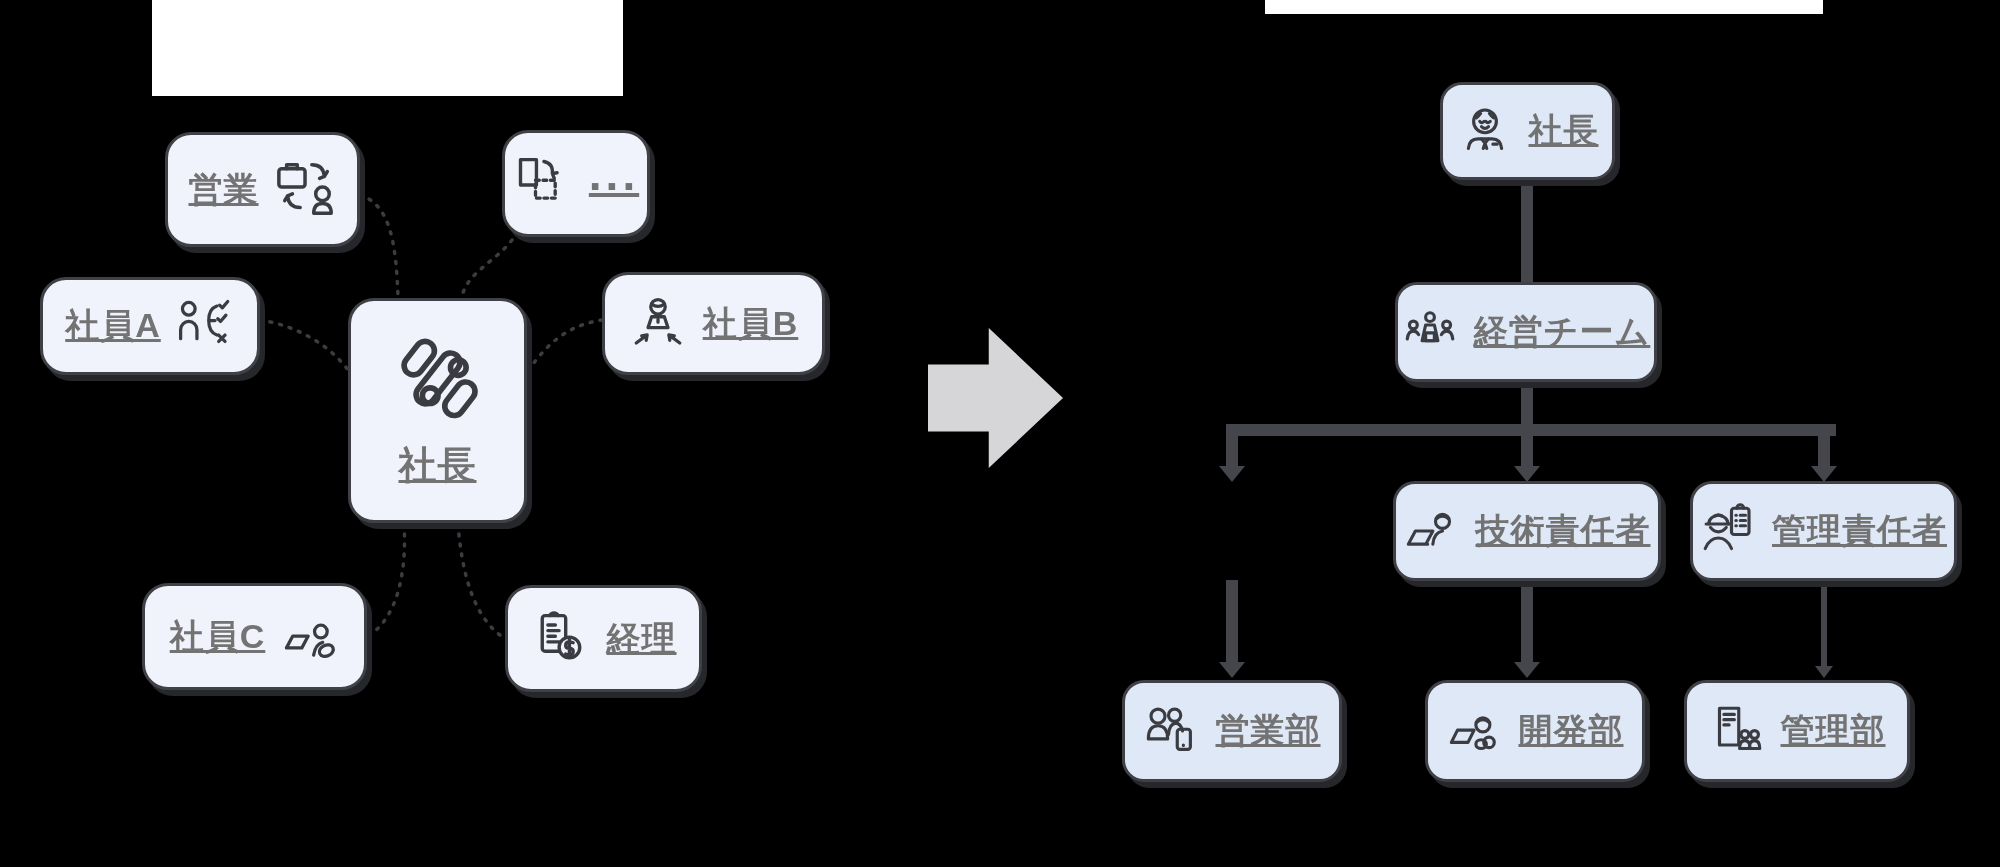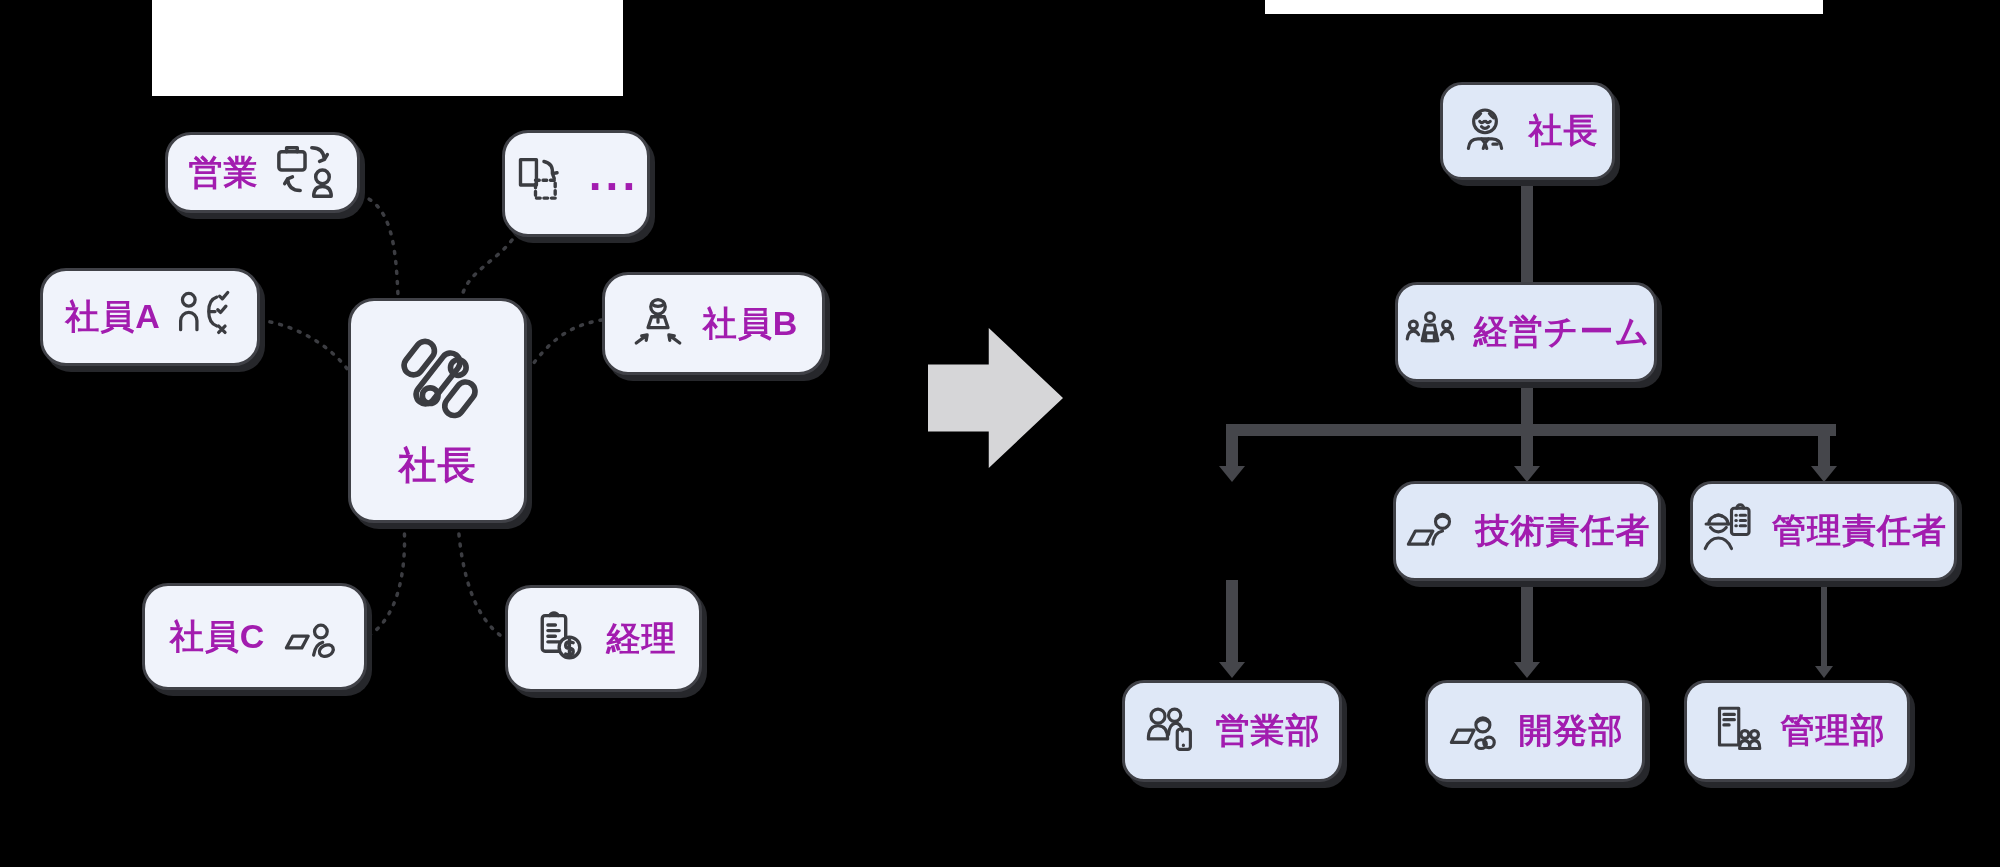--- a/index.html
+++ b/index.html
@@ -4,21 +4,21 @@
 <style>
   html,body{margin:0;padding:0;background:#000;}
   #canvas{position:relative;width:2000px;height:867px;background:#000;overflow:hidden;
           font-family:"Liberation Sans","DejaVu Sans",sans-serif;}
   .masked{position:absolute;background:#fff;}
   .box{position:absolute;box-sizing:border-box;border:3px solid #404147;
        display:flex;align-items:center;justify-content:center;gap:16px;
        box-shadow:5px 6px 0 #26272b;}
   .box.l{background:#f0f3fb;border-radius:26px;}
   .box.r{background:#dfe8f7;border-radius:22px;}
-  .lbl{font-weight:bold;color:#a21caf;font-size:34px;letter-spacing:1px;white-space:nowrap;}
+  .lbl{font-weight:bold;color:#737373;font-size:34px;letter-spacing:1px;white-space:nowrap;text-decoration:underline;}
   .lbl.big{font-size:38px;}
   .lbl.dots{font-size:46px;letter-spacing:4px;line-height:0;transform:translateY(-10px);}
   .col{flex-direction:column;gap:10px;}
   .ic{stroke:#3b3c41;fill:none;stroke-width:3.6;stroke-linecap:round;stroke-linejoin:round;}
   .vline,.hline{position:absolute;background:#45464b;}
   .ah{position:absolute;width:0;height:0;border-left:13px solid transparent;
       border-right:13px solid transparent;border-top:16px solid #45464b;}
   .ah.sm{border-left-width:9px;border-right-width:9px;border-top-width:12px;}
   #big-arrow{position:absolute;left:928px;top:328px;width:135px;height:140px;background:#d6d6d8;
       clip-path:polygon(0 26%,45% 26%,45% 0,100% 50%,45% 100%,45% 74%,0 74%);}
@@ -35,42 +35,42 @@
 
   <svg class="connectors" width="2000" height="867" viewBox="0 0 2000 867">
     <path class="dash" d="M 360,195 C 392,205 396,248 398,296"></path>
     <path class="dash" d="M 512,240 C 495,262 468,272 462,296"></path>
     <path class="dash" d="M 260,320 C 300,326 332,348 348,370"></path>
     <path class="dash" d="M 602,320 C 562,326 543,350 527,372"></path>
     <path class="dash" d="M 404,524 C 407,570 398,618 368,636"></path>
     <path class="dash" d="M 458,524 C 462,575 474,618 504,638"></path>
   </svg>
 
-  <div class="box l" style="left:165px;top:132px;width:195px;height:81px;">
+  <div class="box l" style="left:165px;top:132px;width:195px;height:115px;">
     <span class="lbl">営業</span>
     <svg class="ic" width="62" height="62" viewBox="0 0 64 64">
       <rect x="4" y="10" width="27" height="19" rx="3"></rect>
       <path d="M12 10 v-4 h11 v4"></path>
       <path d="M38 6 q12 0 13 12 M51 18 l3 -5 M51 18 l-5 2"></path>
       <circle cx="49" cy="36" r="7"></circle>
       <path d="M40 56 q0 -10 9 -10 q9 0 9 10 z"></path>
       <path d="M26 50 q-12 0 -13 -12 M13 38 l-3 5 M13 38 l5 -2"></path>
     </svg>
   </div>
 
   <div class="box l" style="left:502px;top:130px;width:148px;height:107px;">
     <svg class="ic" width="60" height="60" viewBox="0 0 64 64">
       <rect x="8" y="6" width="17" height="27"></rect>
       <rect x="24" y="28" width="21" height="19" stroke-dasharray="4 4"></rect>
       <path d="M33 8 q10 2 9 13 M42 21 l2 5 M42 21 l5 -1"></path>
     </svg>
     <span class="lbl dots">...</span>
   </div>
 
-  <div class="box l" style="left:40px;top:268px;width:220px;height:98px;align-items:center;">
+  <div class="box l" style="left:40px;top:277px;width:220px;height:98px;align-items:center;">
     <span class="lbl">社員A</span>
     <svg class="ic" width="58" height="58" viewBox="0 0 64 64">
       <circle cx="13" cy="13" r="7"></circle>
       <path d="M4 46 v-10 a9 9 0 0 1 18 0 v10"></path>
       <path d="M44 10 q-9 3 -9 16 q0 13 9 16 M35 26 h7"></path>
       <path d="M47 9 l3 3 l6 -7"></path>
       <path d="M45 24 l3 3 l6 -7"></path>
       <path d="M46 42 l7 7 M53 42 l-7 7"></path>
     </svg>
   </div>

